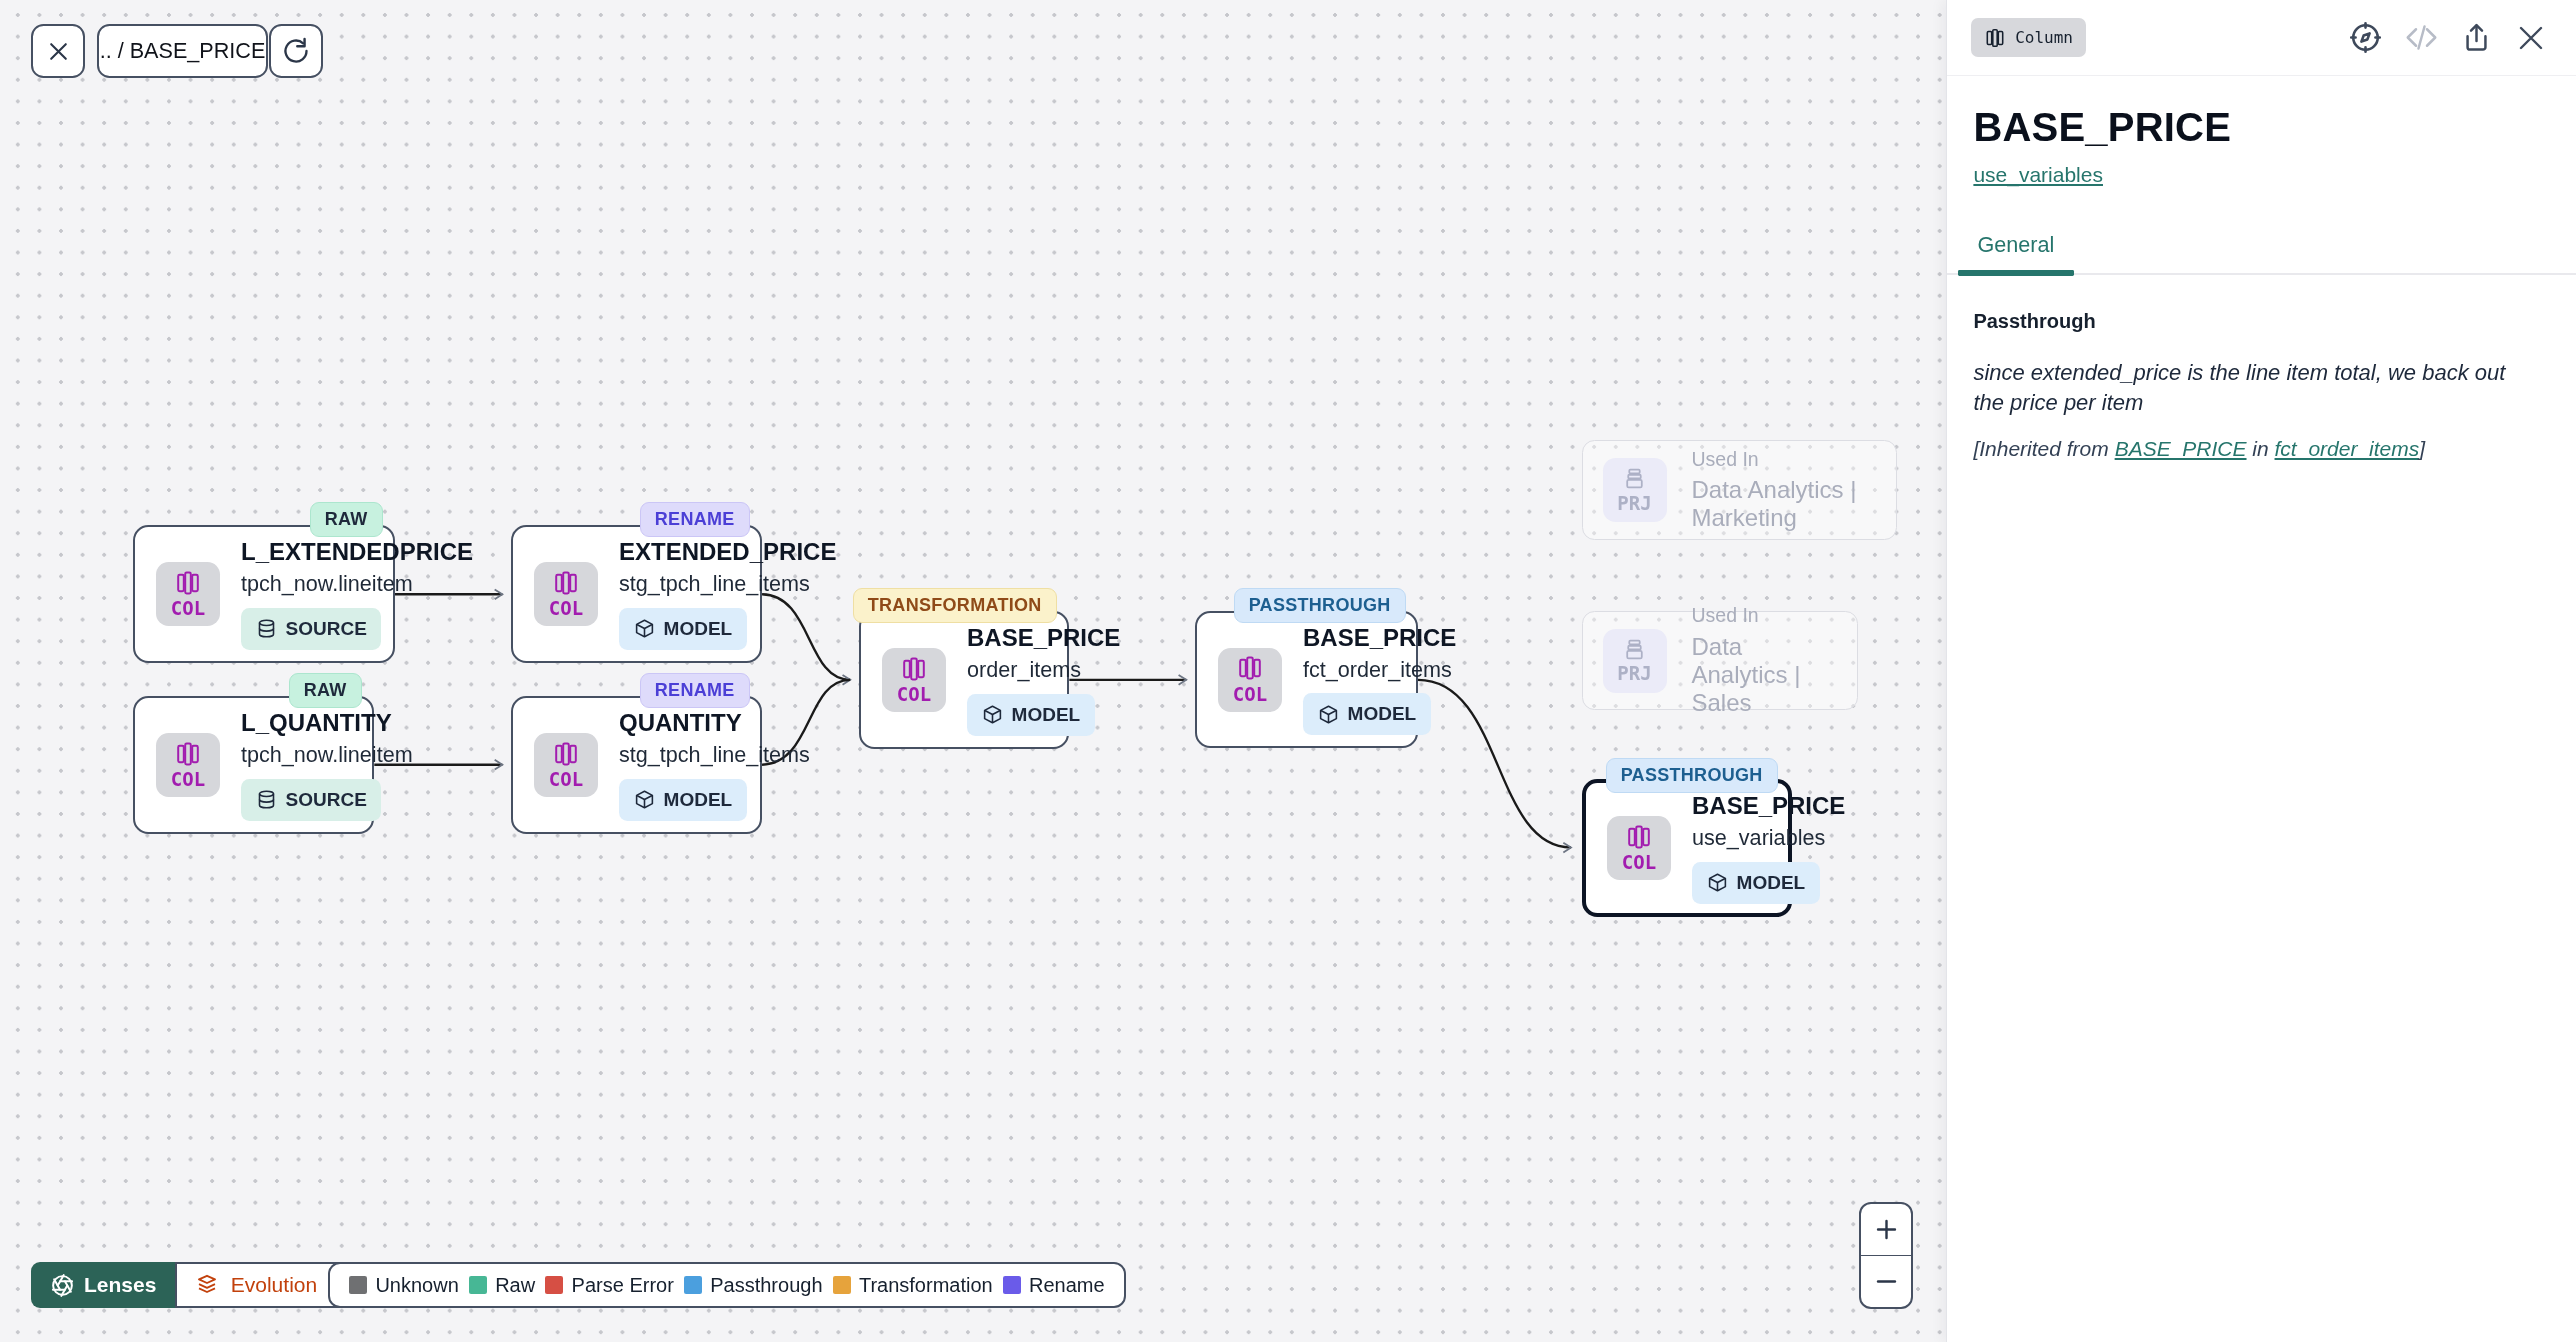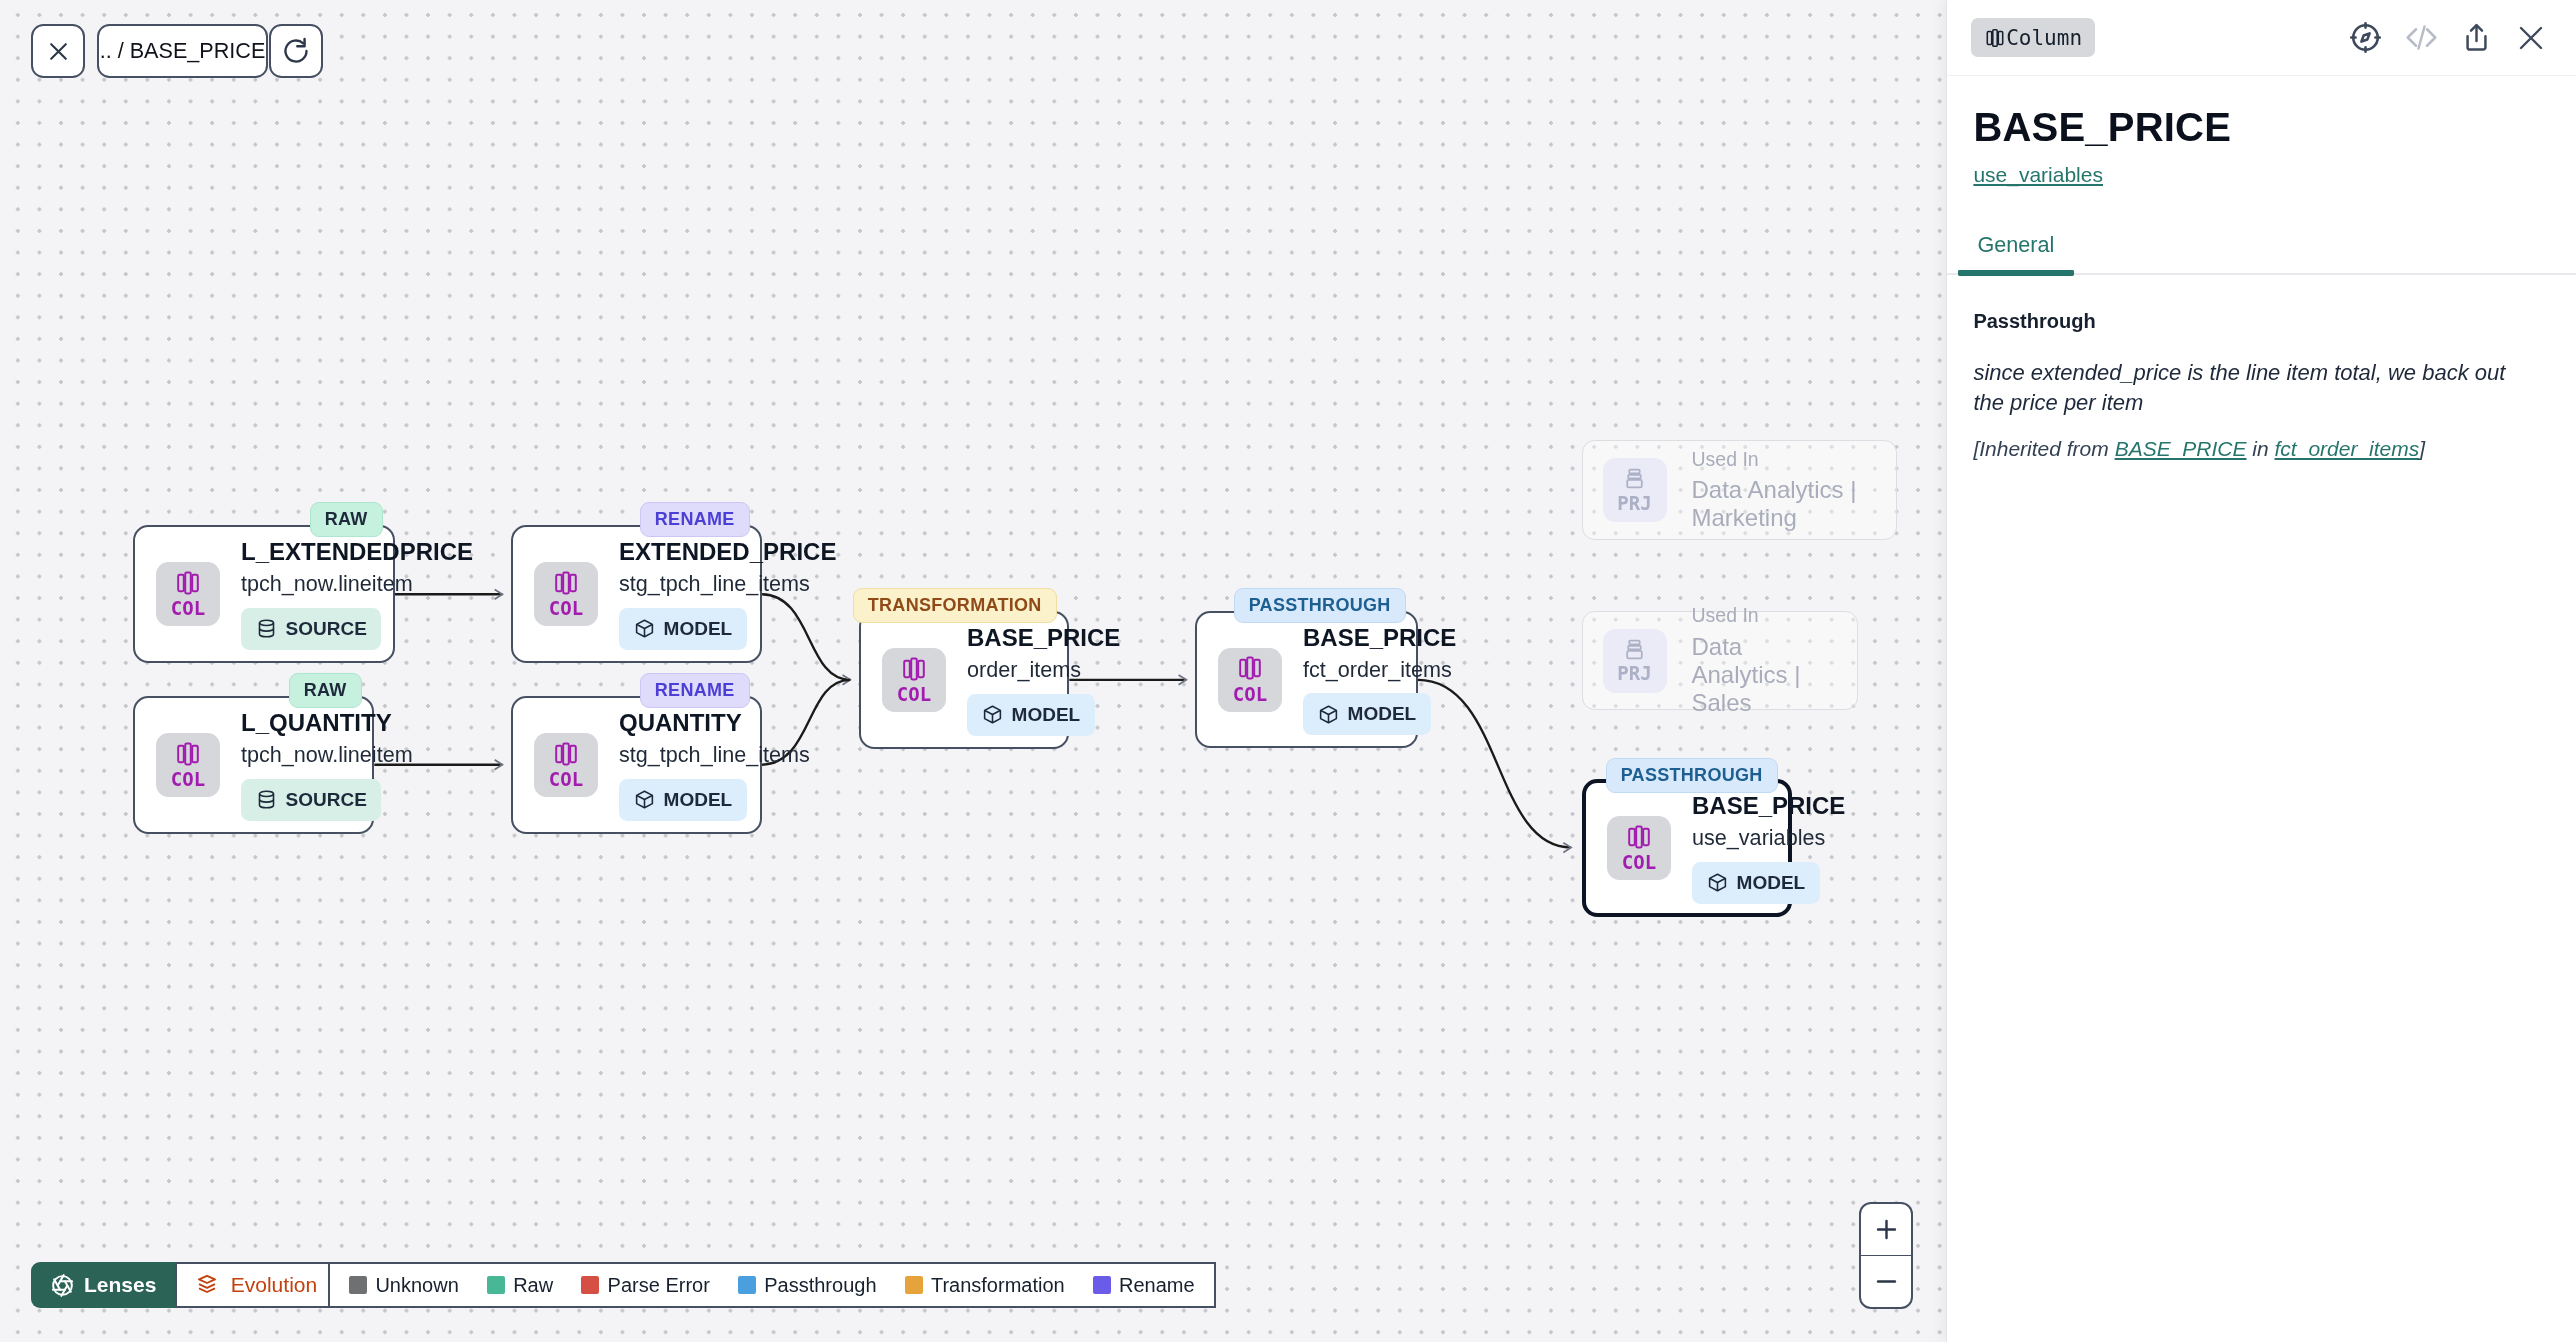--- a/index.html
+++ b/index.html
@@ -47,35 +47,35 @@
   .used-label{font-size:19.5px;color:#A9ADBB;}
   .used-name{font-size:24px;color:#A9ADBB;margin-top:5.6px;}
 
   
   .lenses-wrap{position:absolute;left:31px;top:1262px;height:46px;display:flex;align-items:stretch;}
   .lenses-btn{background:#2C6357;color:#fff;display:flex;align-items:center;gap:9px;
     padding:0 19px;font-size:21px;font-weight:600;border-radius:9px 0 0 9px;cursor:pointer;}
   .evolution-btn{display:flex;align-items:center;gap:12px;padding:0 17.4px;font-size:21px;color:#c2410c;
     background:#fff;border:2.1px solid #465062;border-radius:0 9.7px 9.7px 0;box-sizing:border-box;cursor:pointer;}
   .legend{position:absolute;left:328px;top:1262px;height:46px;background:#fff;border:2.1px solid #465062;
-    border-radius:0;box-sizing:border-box;display:flex;align-items:center;gap:28px;padding:0 19px;}
+    border-radius:12px;box-sizing:border-box;display:flex;align-items:center;gap:10px;padding:0 19px;}
   .legend-item{display:flex;align-items:center;gap:8.4px;font-size:20px;color:#16202E;}
   .swatch{width:18px;height:18px;border-radius:2.1px;flex:0 0 auto;}
   .zoomctl{position:absolute;left:1859px;top:1202px;width:54px;height:107px;background:#fff;
     border:2.1px solid #465062;border-radius:12px;box-sizing:border-box;display:flex;flex-direction:column;}
   .zbtn{flex:1;display:flex;align-items:center;justify-content:center;color:#2B3648;cursor:pointer;}
   .zbtn.zo{border-top:1.7px solid #465062;}
 
   
   .panel{position:absolute;left:1946px;top:0;width:630px;height:1343px;background:#fff;
     border-left:0.7px solid #E3E4E9;box-sizing:border-box;box-shadow:-4.2px 0 12.5px rgba(15,23,42,.05);}
   .panel-header{height:75px;display:flex;align-items:center;justify-content:space-between;
     padding:0 29px 0 24px;border-bottom:0.7px solid #EFEFF2;}
-  .col-badge{display:flex;align-items:center;height:39px;padding:0 13.2px;background:#D7D8DC;
-    border-radius:7px;font-family:"DejaVu Sans Mono",monospace;font-size:21px;color:#16202E;}
+  .col-badge{display:flex;align-items:center;gap:9px;height:39px;padding:0 13.2px;background:#D7D8DC;
+    border-radius:7px;font-family:"DejaVu Sans Mono",monospace;font-size:16px;color:#16202E;}
   .panel-icons{display:flex;align-items:center;gap:22px;color:#3E495B;}
   .picon{display:flex;cursor:pointer;}
   .icon-dim{color:#B7BCC7;}
   .panel-title{font-size:40px;font-weight:700;color:#0A101C;margin:29px 26.4px 0;letter-spacing:0.2px;}
   .model-link{margin:12.5px 26.4px 0;font-size:21px;color:#26756C;text-decoration:underline;
     display:inline-block;cursor:pointer;}
   .tabs{margin-top:45px;border-bottom:2.1px solid #E9E9ED;padding-left:11px;display:flex;}
   .tab{padding:0 19.5px 15.3px;font-size:21.6px;font-weight:400;color:#26756C;position:relative;cursor:pointer;}
   .tab.active::after{content:"";position:absolute;left:0;right:0;bottom:-3.5px;height:6.3px;
     background:#26756C;border-radius:1.4px;}

